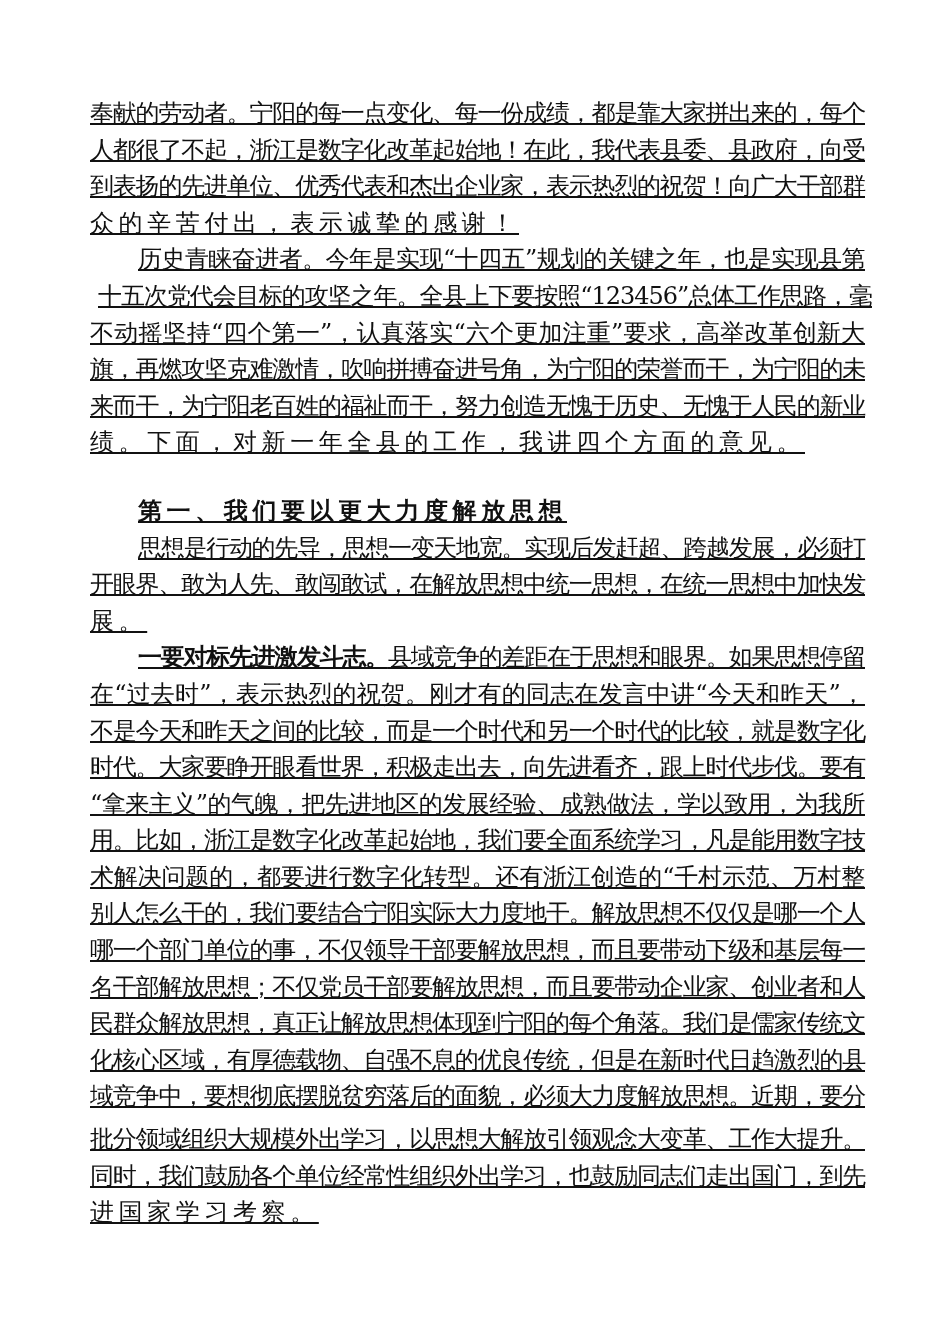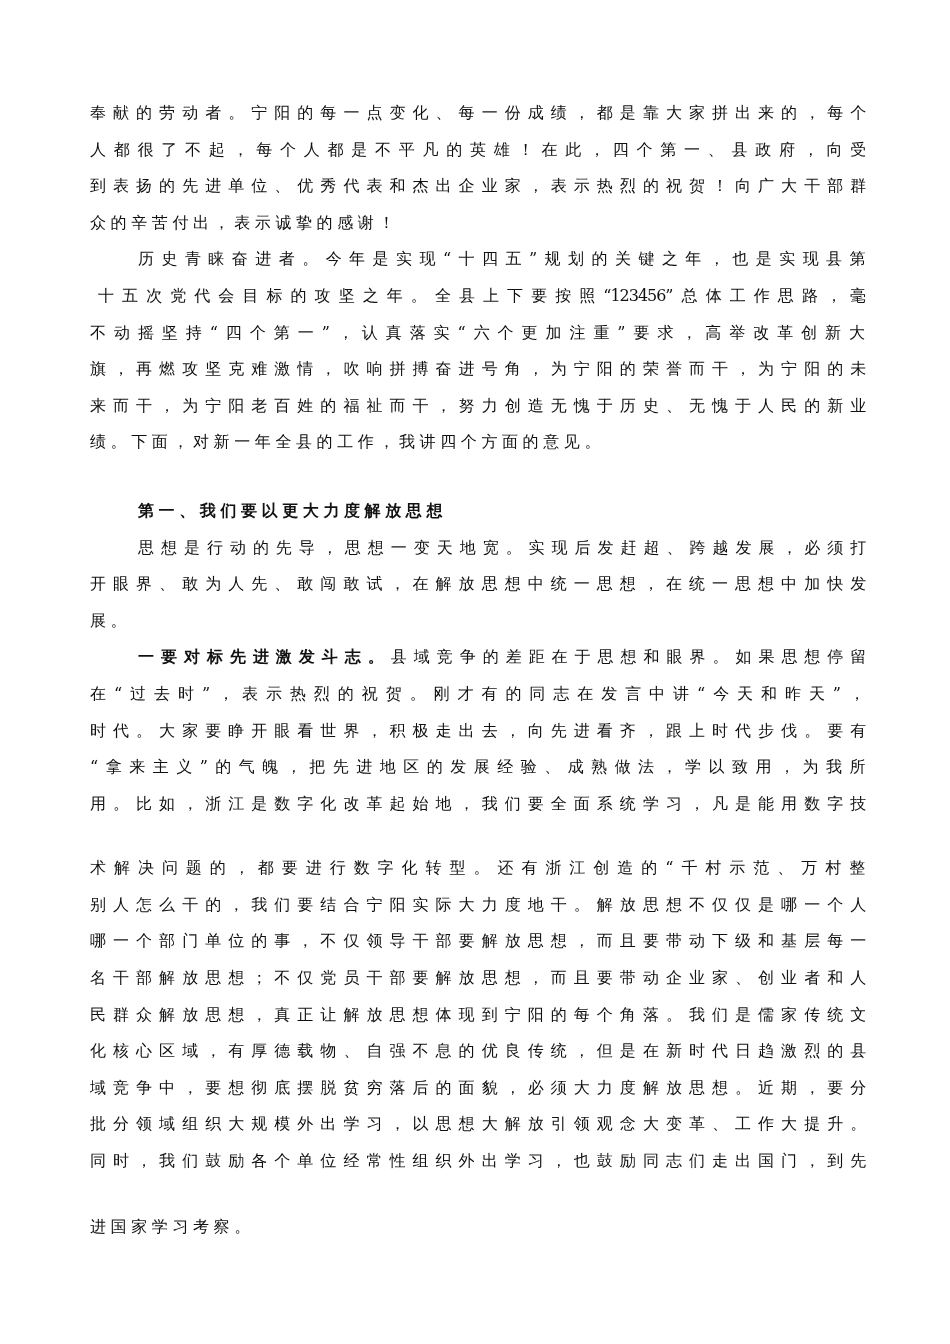--- a/index.html
+++ b/index.html
@@ -1,36 +1,37 @@
 <!DOCTYPE html>
 <html><head>
 <meta charset="utf-8">
 <style>
   html, body { margin: 0; padding: 0; background: #ffffff; }
   body { width: 950px; height: 1344px; position: relative; overflow: hidden; }
   .page { position: absolute; left: 90px; top: 95px; width: 775px; }
   .line {
     height: 36.6px; line-height: 36.6px;
     font-family: "DejaVu Serif", "Liberation Serif", serif;
-    font-size: 16px; color: #111111; white-space: nowrap;
+    font-size: 24px; color: #111111; white-space: nowrap;
     text-align: justify; text-align-last: justify;
     letter-spacing: 0px;
+    text-decoration: underline;
   }
   .line.last { text-align-last: left; }
   .indent { padding-left: 48px; }
   .heading { font-weight: bold; font-family: "DejaVu Sans", "Liberation Sans", sans-serif; margin-top: 32px; }
 </style>
 </head>
 <body>
 
 <div class="page">
 
   <div>
     <div class="line" style="letter-spacing: -1.24242px;">奉献的劳动者。宁阳的每一点变化、每一份成绩，都是靠大家拼出来的，每个</div>
-    <div class="line" style="letter-spacing: -1.24242px;">人都很了不起，每个人都是不平凡的英雄！在此，四个第一、县政府，向受</div>
+    <div class="line" style="letter-spacing: -1.24242px;">人都很了不起，浙江是数字化改革起始地！在此，我代表县委、县政府，向受</div>
     <div class="line" style="letter-spacing: -1.24242px;">到表扬的先进单位、优秀代表和杰出企业家，表示热烈的祝贺！向广大干部群</div>
     <div class="line last" style="letter-spacing: 4.6px;">众的辛苦付出，表示诚挚的感谢！</div>
   </div>
 
   <div>
     <div class="line indent" style="letter-spacing: -0.566028px;">历史青睐奋进者。今年是实现“十四五”规划的关键之年，也是实现县第</div>
     <div class="line" style="letter-spacing: -1.03212px; margin-left: 8px;">十五次党代会目标的攻坚之年。全县上下要按照“123456”总体工作思路，毫</div>
     <div class="line" style="letter-spacing: 0px;">不动摇坚持“四个第一”，认真落实“六个更加注重”要求，高举改革创新大</div>
     <div class="line" style="letter-spacing: -1.24242px;">旗，再燃攻坚克难激情，吹响拼搏奋进号角，为宁阳的荣誉而干，为宁阳的未</div>
     <div class="line" style="letter-spacing: -1.24242px;">来而干，为宁阳老百姓的福祉而干，努力创造无愧于历史、无愧于人民的新业</div>
@@ -43,28 +44,29 @@
 
   <div>
     <div class="line indent" style="letter-spacing: -1.32258px;">思想是行动的先导，思想一变天地宽。实现后发赶超、跨越发展，必须打</div>
     <div class="line" style="letter-spacing: -1.24242px;">开眼界、敢为人先、敢闯敢试，在解放思想中统一思想，在统一思想中加快发</div>
     <div class="line last" style="letter-spacing: 4.6px;">展。</div>
   </div>
 
   <div>
     <div class="line indent" style="letter-spacing: -1.32258px;"><span class="heading">一要对标先进激发斗志。</span><span>县域竞争的差距在于思想和眼界。如果思想停留</span></div>
     <div class="line" style="letter-spacing: 0px;">在“过去时”，表示热烈的祝贺。刚才有的同志在发言中讲“今天和昨天”，</div>
+    <div class="line" style="letter-spacing: -1.24242px;">不是今天和昨天之间的比较，而是一个时代和另一个时代的比较，就是数字化</div>
     <div class="line" style="letter-spacing: -1.24242px;">时代。大家要睁开眼看世界，积极走出去，向先进看齐，跟上时代步伐。要有</div>
     <div class="line" style="letter-spacing: -0.531723px;">“拿来主义”的气魄，把先进地区的发展经验、成熟做法，学以致用，为我所</div>
     <div class="line" style="letter-spacing: -1.24242px;">用。比如，浙江是数字化改革起始地，我们要全面系统学习，凡是能用数字技</div>
-    <div class="line" style="letter-spacing: -0.165039px; margin-top: 28px;">术解决问题的，都要进行数字化转型。还有浙江创造的“千村示范、万村整</div>
+    <div class="line" style="letter-spacing: -0.165039px;">术解决问题的，都要进行数字化转型。还有浙江创造的“千村示范、万村整</div>
     <div class="line" style="letter-spacing: -1.24242px;">别人怎么干的，我们要结合宁阳实际大力度地干。解放思想不仅仅是哪一个人</div>
     <div class="line" style="letter-spacing: -1.24242px;">哪一个部门单位的事，不仅领导干部要解放思想，而且要带动下级和基层每一</div>
     <div class="line" style="letter-spacing: -1.24242px;">名干部解放思想；不仅党员干部要解放思想，而且要带动企业家、创业者和人</div>
     <div class="line" style="letter-spacing: -1.24242px;">民群众解放思想，真正让解放思想体现到宁阳的每个角落。我们是儒家传统文</div>
     <div class="line" style="letter-spacing: -1.24242px;">化核心区域，有厚德载物、自强不息的优良传统，但是在新时代日趋激烈的县</div>
     <div class="line" style="letter-spacing: -1.24242px;">域竞争中，要想彻底摆脱贫穷落后的面貌，必须大力度解放思想。近期，要分</div>
-    <div class="line" style="letter-spacing: -1.24242px;">批分领域组织大规模外出学习，以思想大解放引领观念大变革、工作大提升。</div>
+    <div class="line" style="letter-spacing: -1.24242px; margin-top: 6px;">批分领域组织大规模外出学习，以思想大解放引领观念大变革、工作大提升。</div>
     <div class="line" style="letter-spacing: -1.24242px;">同时，我们鼓励各个单位经常性组织外出学习，也鼓励同志们走出国门，到先</div>
-    <div class="line last" style="letter-spacing: 4.6px; margin-top: 29px;">进国家学习考察。</div>
+    <div class="line last" style="letter-spacing: 4.6px;">进国家学习考察。</div>
   </div>
 
 </div>
 
 </body></html>

